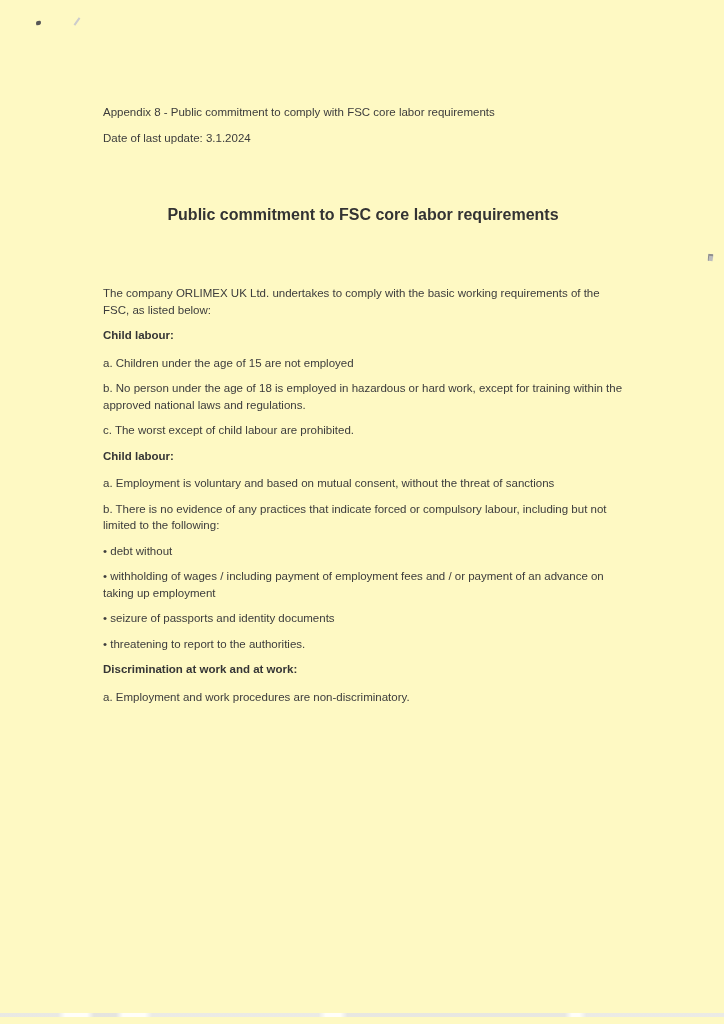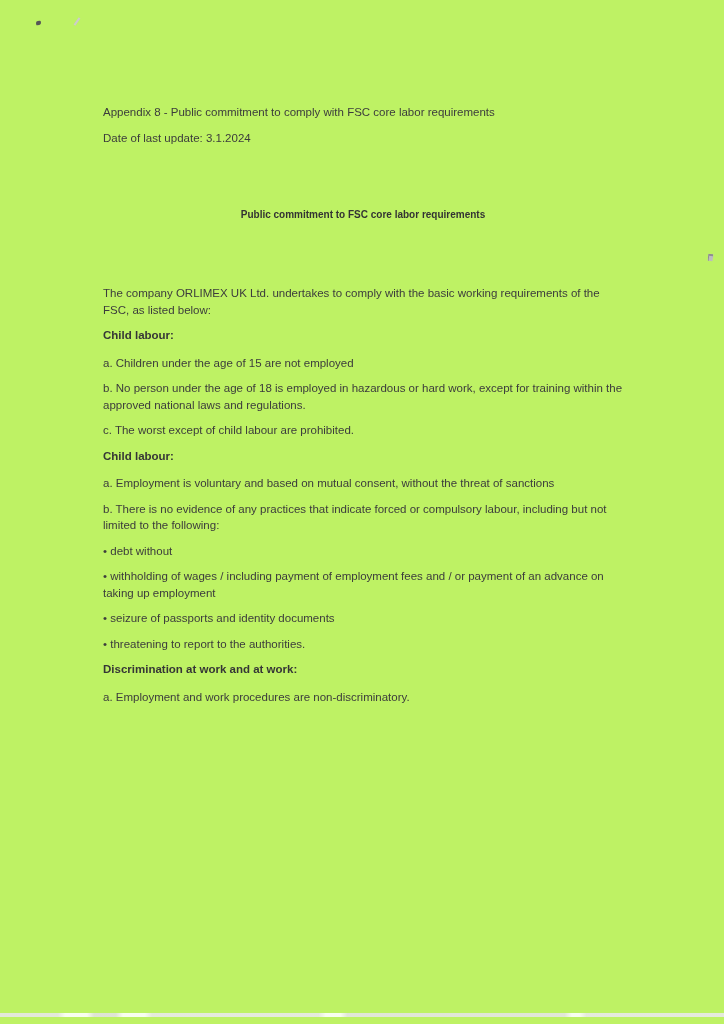--- a/index.html
+++ b/index.html
@@ -4,39 +4,39 @@
 <style>
   html, body {
     margin: 0;
     padding: 0;
     background: #ffffff;
   }
   .page {
     position: relative;
     width: 724px;
     height: 1024px;
-    background: #bef264;
+    background: #fef9c3;
     overflow: hidden;
     font-family: "Liberation Sans", sans-serif;
     color: #3c3c3c;
   }
   .content {
     position: absolute;
     left: 103px;
     top: 0;
     width: 520px;
     padding-top: 104px;
     font-size: 11.5px;
     line-height: 16.5px;
   }
   .content p {
     margin: 0 0 9px 0;
   }
   .doc-title {
-    font-size: 10px;
+    font-size: 16px;
     line-height: 21px;
     font-weight: bold;
     color: #333333;
     text-align: center;
     margin: 58px 0 60px 0 !important;
   }
   .intro {
     margin-bottom: 9px;
   }
   .bold {

